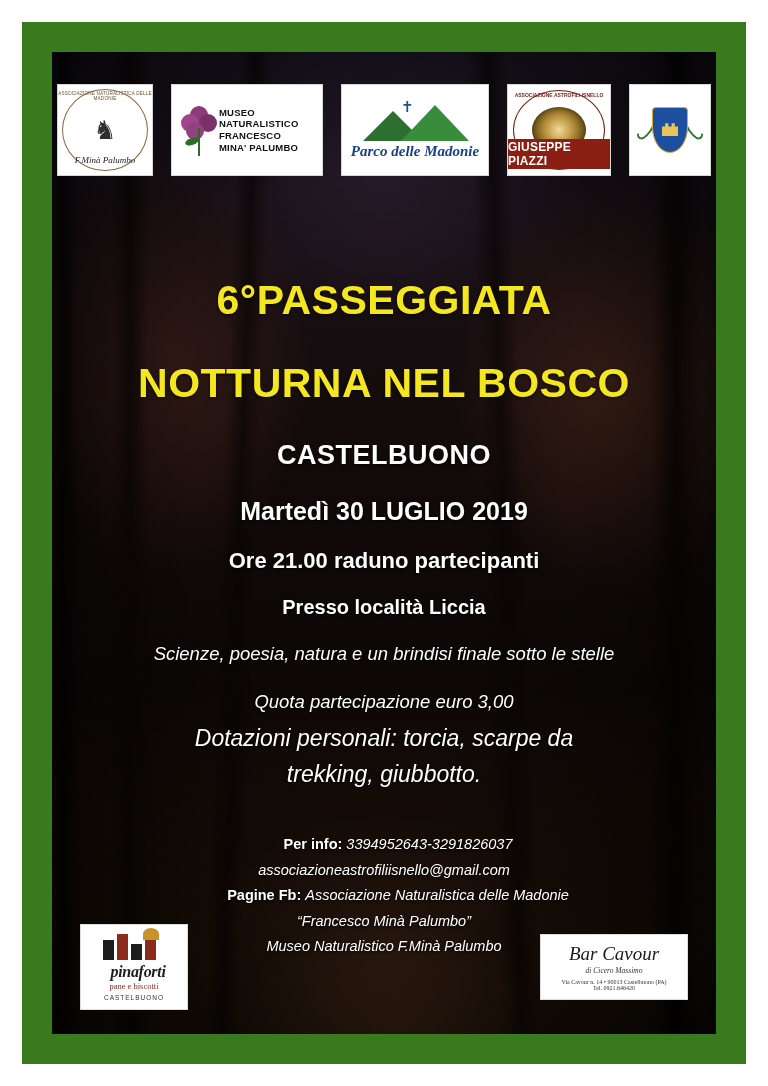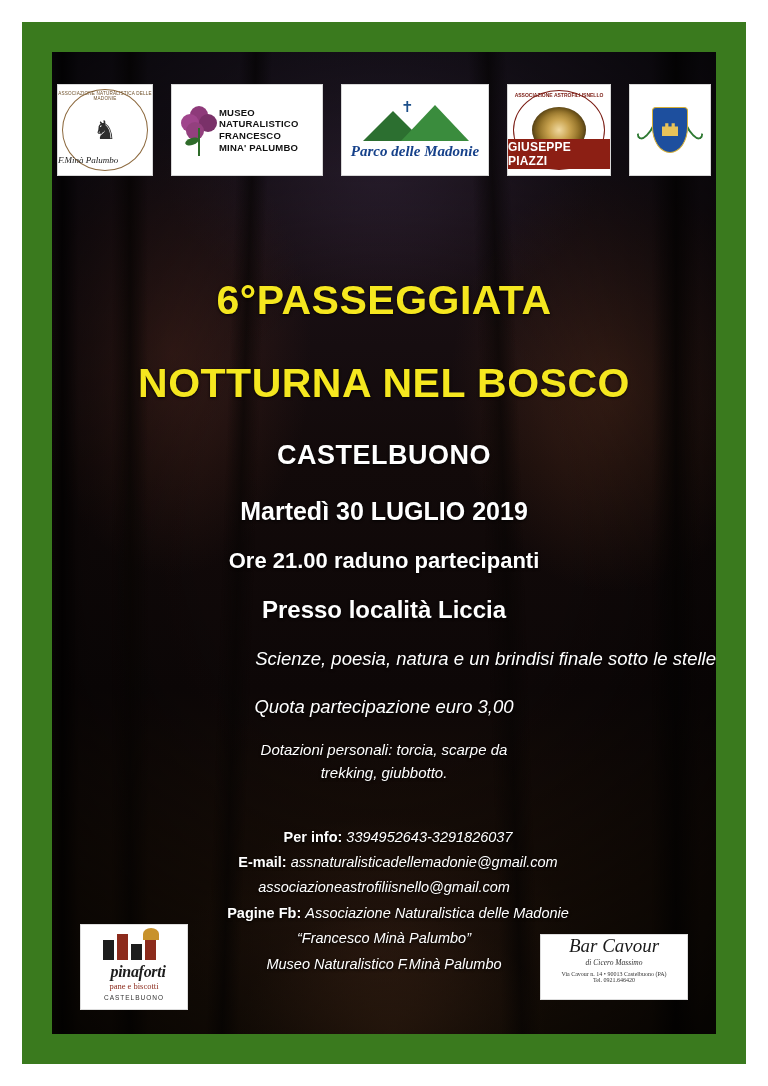--- a/index.html
+++ b/index.html
@@ -132,21 +132,21 @@
   .circ-label.top { top: 7px; }
   .butterfly {
     font-size: 26px;
     color: #2e2e2e;
     line-height: 1;
   }
   .logo-1-name {
     position: absolute;
     bottom: 10px;
     width: 100%;
-    text-align: left;
+    text-align: center;
     font-family: "Liberation Serif", serif;
     font-style: italic;
     font-size: 9px;
     color: #1a1a1a;
   }
 
   .logo-2-inner {
     display: flex;
     align-items: center;
     padding: 0 7px;
@@ -338,42 +338,41 @@
     margin-top: 26px;
     text-shadow: 0 1px 3px rgba(0,0,0,0.9);
   }
   .meeting {
     font-size: 22px;
     font-weight: bold;
     margin-top: 22px;
     text-shadow: 0 1px 3px rgba(0,0,0,0.9);
   }
   .location {
-    font-size: 24px;
+    font-size: 20px;
     font-weight: bold;
     margin-top: 22px;
     text-shadow: 0 1px 3px rgba(0,0,0,0.9);
   }
   .tagline {
     font-size: 18.5px;
     font-style: italic;
     margin-top: 24px;
     text-shadow: 0 1px 3px rgba(0,0,0,0.9);
-    text-align: right;
   }
   .fee {
     font-size: 18.5px;
     font-style: italic;
     margin-top: 26px;
     text-shadow: 0 1px 3px rgba(0,0,0,0.9);
   }
   .gear {
-    font-size: 15px;
-    font-style: italic;
-    margin-top: 20px;
+    font-size: 23px;
+    font-style: italic;
+    margin-top: 8px;
     line-height: 1.55;
     text-shadow: 0 1px 3px rgba(0,0,0,0.9);
   }
   .contacts {
     margin-top: 40px;
     font-size: 14.5px;
     line-height: 1.75;
     text-shadow: 0 1px 3px rgba(0,0,0,0.9);
   }
   .contacts .lbl { font-weight: bold; margin-left: 28px; }
@@ -444,20 +443,21 @@
     right: 28px;
     bottom: 34px;
     width: 148px;
     height: 66px;
     background: #ffffff;
     border: 1px solid #dddddd;
     z-index: 5;
     display: flex;
     flex-direction: column;
     align-items: center;
+    justify-content: center;
     box-sizing: border-box;
   }
   .bar-name {
     font-family: "Liberation Serif", serif;
     font-style: italic;
     font-size: 19px;
     color: #1a1a1a;
   }
   .bar-sub {
     font-family: "Liberation Serif", serif;
@@ -564,24 +564,20 @@
       <div class="gear">
         <div>Dotazioni personali: torcia, scarpe da</div>
         <div>trekking, giubbotto.</div>
       </div>
 
       <div class="contacts">
         <div>
           <span class="lbl">Per info:</span>
           <span class="val">3394952643-3291826037</span>
         </div>
-        <div>
-          <span class="lbl">E-mail:</span>
-          <span class="val">assnaturalisticadellemadonie@gmail.com</span>
-        </div>
         <div class="row-indent">associazioneastrofiliisnello@gmail.com</div>
         <div>
           <span class="lbl">Pagine Fb:</span>
           <span class="val">Associazione Naturalistica delle   Madonie</span>
         </div>
         <div class="row-indent">“Francesco Minà Palumbo”</div>
         <div class="row-indent">Museo Naturalistico F.Minà Palumbo</div>
       </div>
     </div>
 

